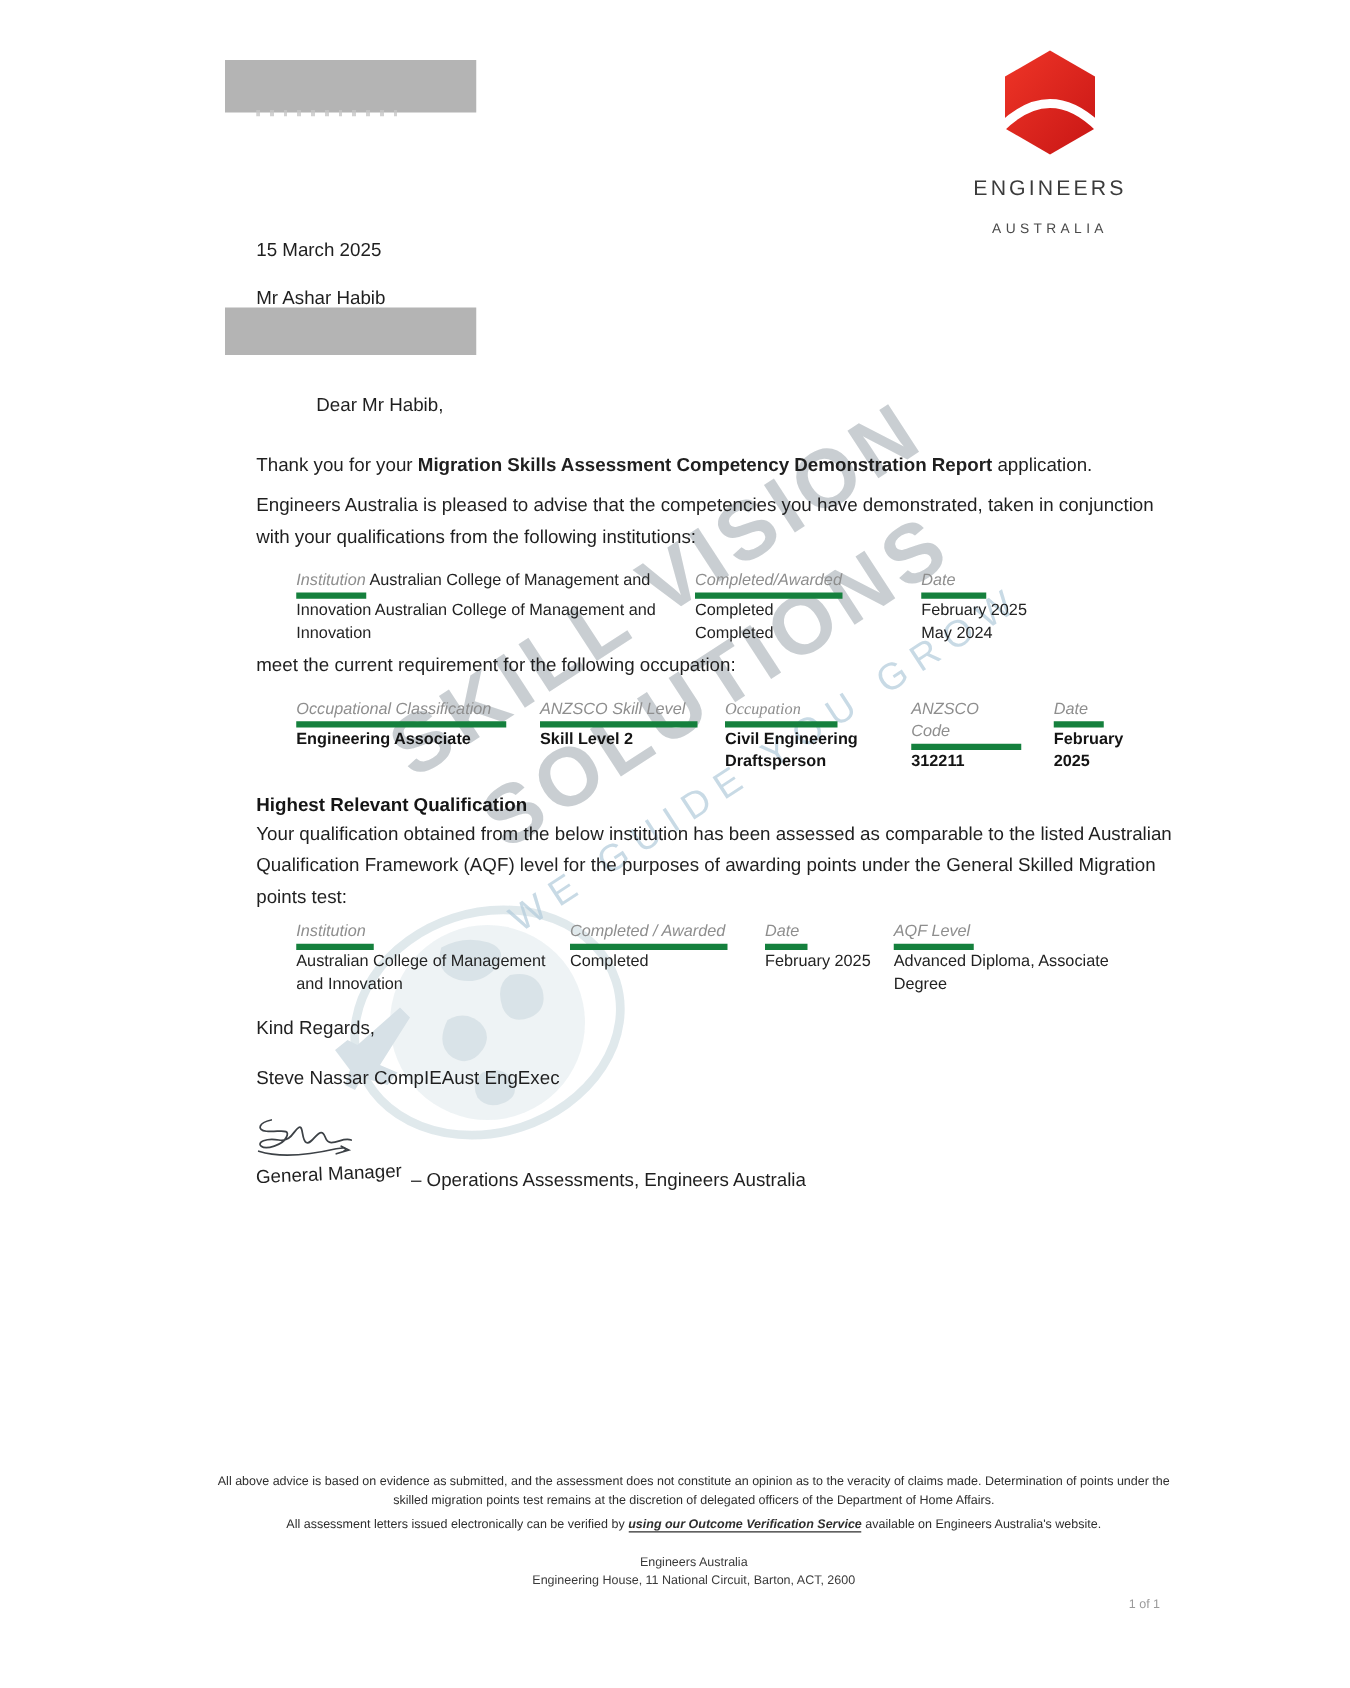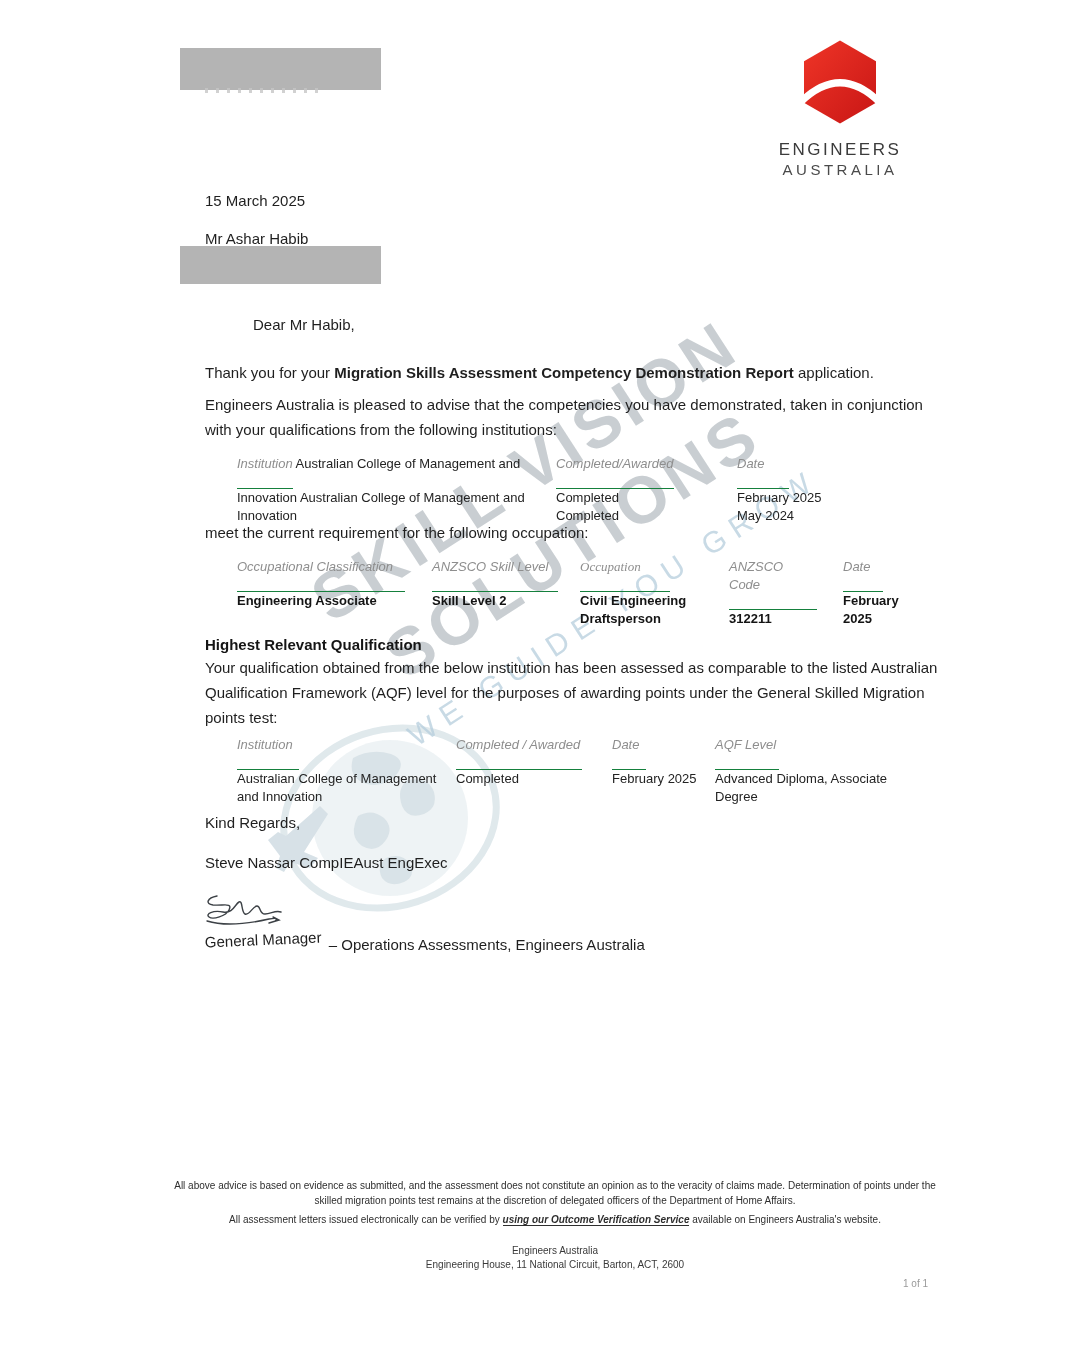--- a/index.html
+++ b/index.html
@@ -13,33 +13,33 @@
   .redact { background:#b4b4b4; }
   .redact-remnant {
     height:5px; width:120px;
     background:repeating-linear-gradient(90deg,#c6c6c6 0 3px,transparent 3px 11px);
     opacity:.8;
   }
 
   
   .logo-wrap { left:770px; top:38px; width:140px; text-align:center; }
   .logo-brand1 { font-size:17px; letter-spacing:2.5px; color:#3b3b3b; margin-top:10px; }
-  .logo-brand2 { font-size:15px; letter-spacing:3.5px; color:#4a4a4a; margin-top:1px; }
+  .logo-brand2 { font-size:11px; letter-spacing:3.5px; color:#4a4a4a; margin-top:16px; }
 
   
   .body-text { font-size:15px; line-height:25px; color:#1f1f1f; }
   .bold { font-weight:bold; }
   .heading { font-size:15px; font-weight:bold; color:#151515; }
 
   
   .tbl { font-size:13px; line-height:18px; color:#232323; }
   .tcol { position:absolute; top:0; }
   .th {
-    font-style:italic; color:#8e8e8e; border-bottom:1px solid #15803d;
-    display:inline-block; padding-bottom:15px;
+    font-style:italic; color:#8e8e8e; border-bottom:5px solid #15803d;
+    display:inline-block; padding-bottom:1px;
   }
   .th-block { display:block; }
   .tval-bold { font-weight:bold; color:#141414; }
 
   
   .wm-text {
     left:305px; top:400px; width:620px; height:420px;
     transform:rotate(-33deg); transform-origin:center center;
     text-align:center; pointer-events:none;
   }

